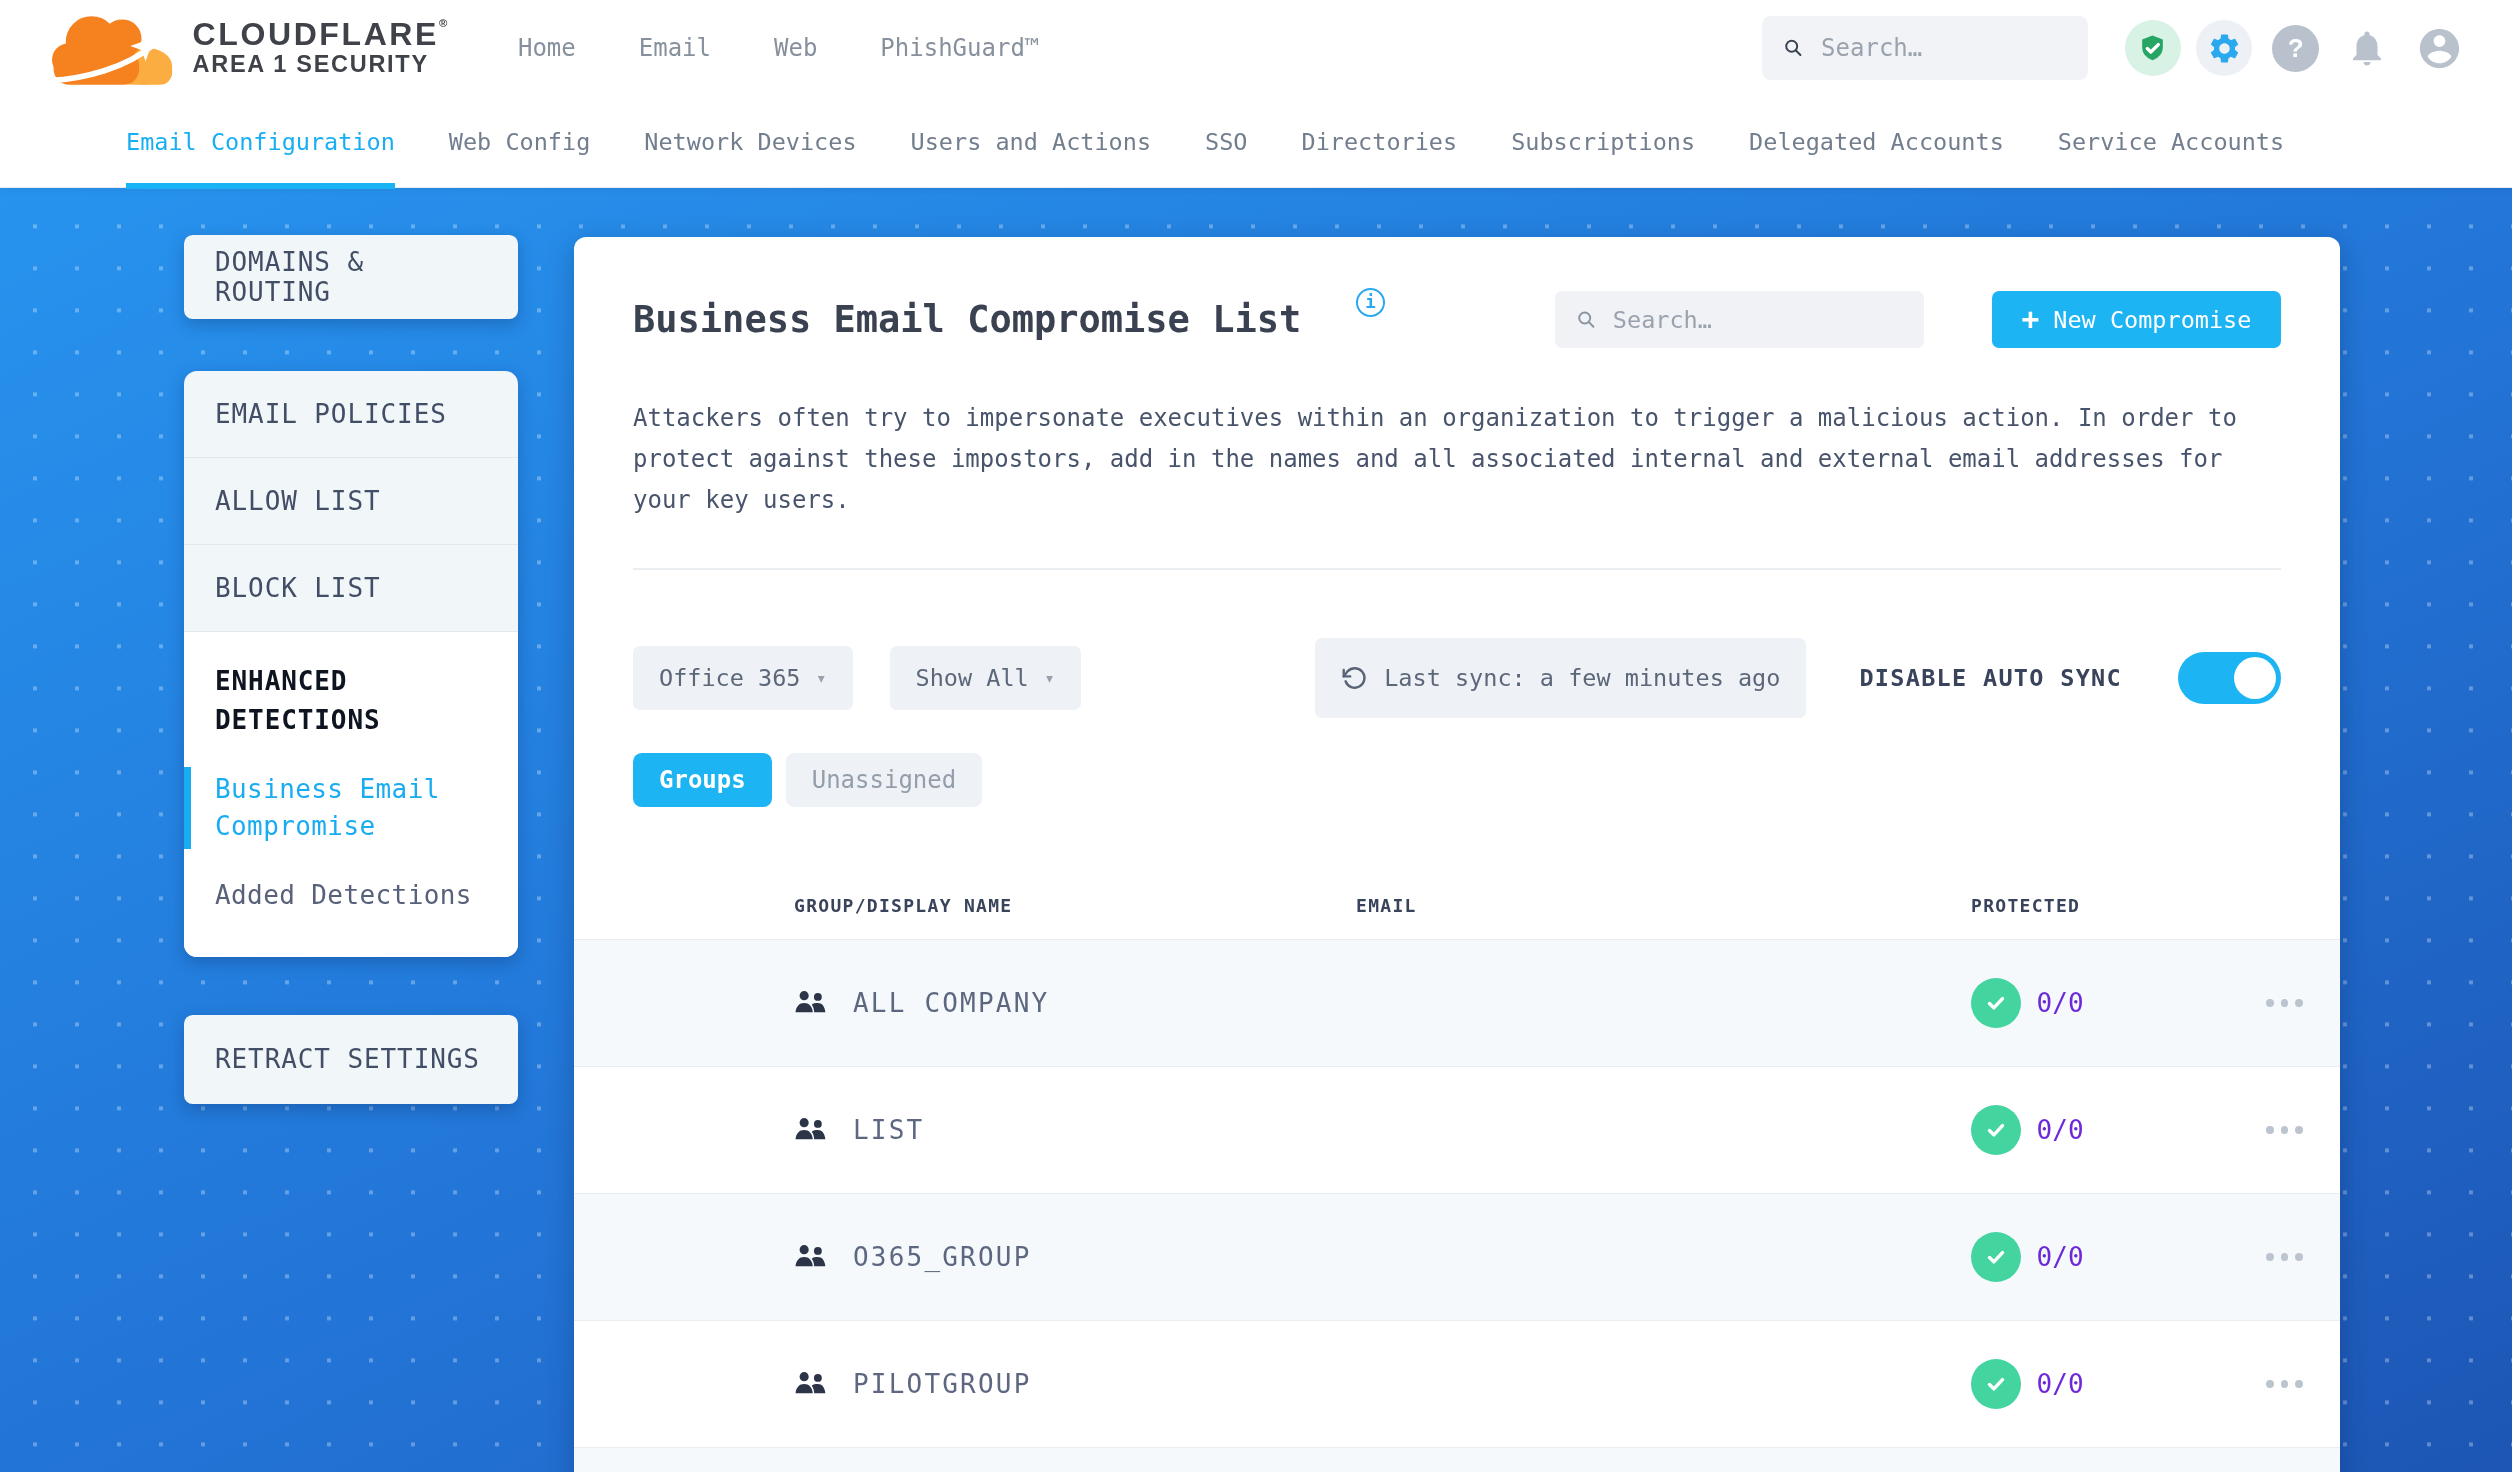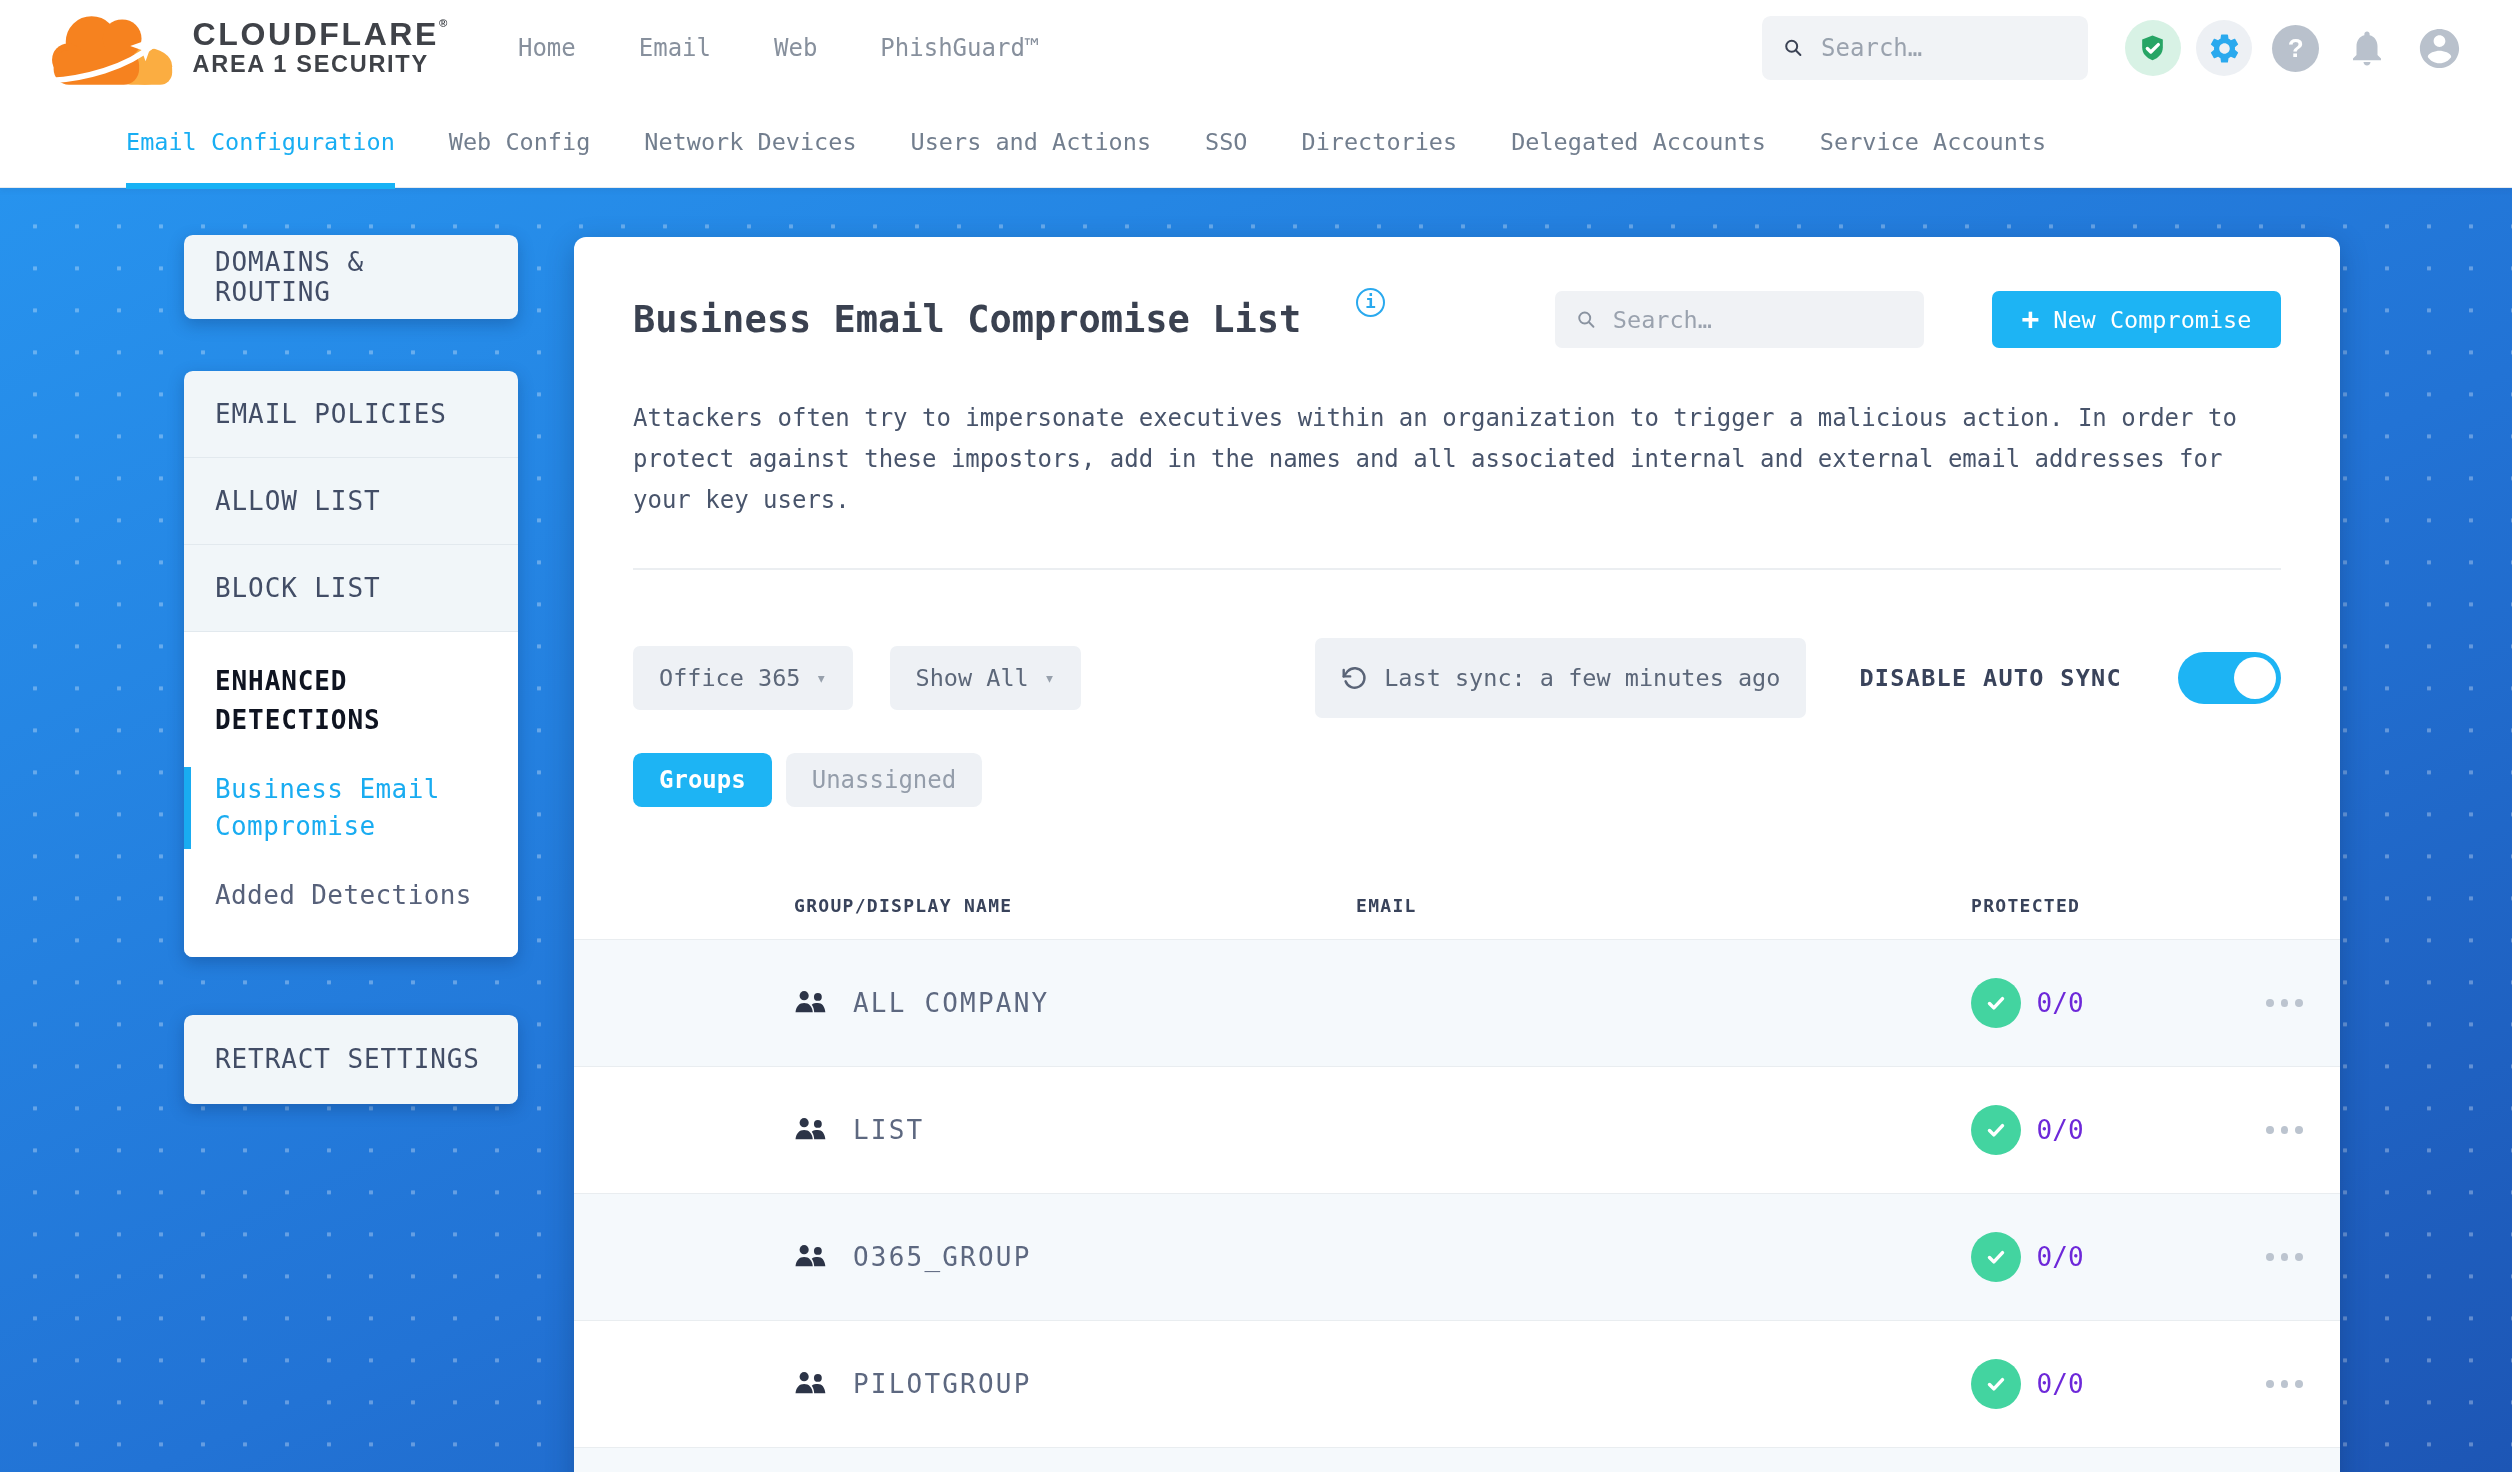--- a/index.html
+++ b/index.html
@@ -41,21 +41,21 @@
   .content { height:1285px; display:flex; align-items:flex-start; padding:0 172px 0 184px; position:relative;
     background:linear-gradient(155deg,#2793ee 0%,#2273d5 55%,#1d56b5 100%); }
   .content::before { content:""; position:absolute; inset:0; pointer-events:none;
     background-image:radial-gradient(rgba(255,255,255,.30) 2.1px, transparent 2.3px);
     background-size:42px 42px; background-position:14px 17.4px; }
 
   
   .sidebar { width:334px; flex:none; margin-top:47px; position:relative; z-index:1; }
   .side-card { background:#f1f6f9; border-radius:8.7px; box-shadow:0 5.2px 15.6px rgba(12,40,90,.28); overflow:hidden; }
   .card-domains { height:84px; display:flex; align-items:center; padding:0 31px; font-size:26px; color:#424d66; letter-spacing:0.9px; margin-bottom:52px; cursor:pointer; }
-  .card-policies { margin-bottom:58px; }
+  .card-policies { margin-bottom:58px;border-radius:13px; }
   .side-item { height:87px; display:flex; align-items:center; padding:0 31px; font-size:26px; color:#424d66; letter-spacing:0.9px; border-bottom:1.7px solid #e2e9ee; cursor:pointer; }
   .enh-section { background:#fff; padding:29.6px 31px 42px; }
   .enh-title { font-size:26px; font-weight:bold; color:#0f1421; letter-spacing:0.9px; line-height:1.5; }
   .enh-item { position:relative; margin-top:31px; font-size:26px; line-height:1.45; color:#57617a; letter-spacing:0.4px; cursor:pointer; }
   .enh-item.active { color:#19acf1; }
   .enh-item.active .enh-bar { display:block; }
   .enh-bar { display:none; position:absolute; left:-31px; top:-3.5px; bottom:-3.5px; width:7px; background:#19acf1; }
   .card-retract { height:89px; display:flex; align-items:center; padding:0 31px; font-size:26px; color:#424d66; letter-spacing:0.9px; cursor:pointer; }
 
   
@@ -166,20 +166,21 @@
   </div>
 </div>
 
 <div class="subnav" id="subnav">
     <a class="snav-item active">Email Configuration</a>
     <a class="snav-item">Web Config</a>
     <a class="snav-item">Network Devices</a>
     <a class="snav-item">Users and Actions</a>
     <a class="snav-item">SSO</a>
     <a class="snav-item">Directories</a>
+    <a class="snav-item">Subscriptions</a>
     <a class="snav-item">Delegated Accounts</a>
     <a class="snav-item">Service Accounts</a>
   </div>
 
 <div class="content">
   <div class="sidebar">
     <div class="side-card card-domains">DOMAINS &amp; ROUTING</div>
     <div class="side-card card-policies">
       <div id="policy-list">
           <div class="side-item">EMAIL POLICIES</div>

